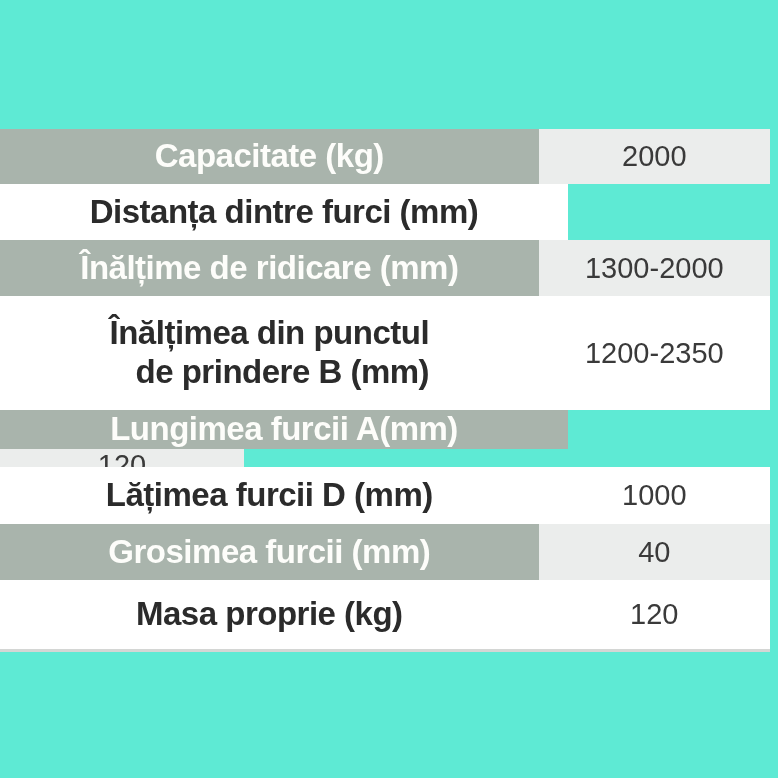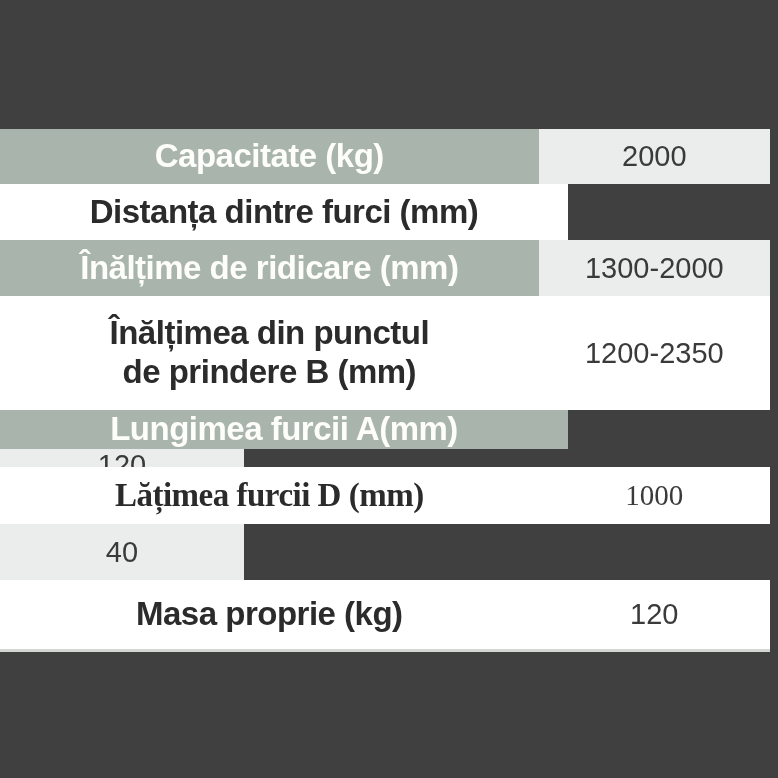--- a/index.html
+++ b/index.html
@@ -8,21 +8,21 @@
     background: #ffffff;
     width: 778px;
     height: 778px;
     font-family: "Liberation Sans", sans-serif;
     overflow: hidden;
   }
   .canvas {
     position: relative;
     width: 778px;
     height: 778px;
-    background: #404040;
+    background: #5eead4;
   }
   .spec-table {
     position: absolute;
     top: 129px;
     left: 0;
     width: 770px;
     border-bottom: 3px solid #d4d6d4;
   }
   .row {
     display: flex;
@@ -54,31 +54,32 @@
   .row.accent .cell-label {
     background: #a9b4ac;
     color: #fdfdfa;
   }
   .row.accent .cell-value {
     background: #ebedec;
   }
   .row.plain .cell-label {
     background: #ffffff;
     color: #2b2b2b;
+    text-align: right;
   }
   .row.plain .cell-value {
     background: #ffffff;
   }
   
   .r0 { height: 55px; }
   .r1 { height: 56px; }
   .r2 { height: 56px; }
   .r3 { height: 114px; }
   .r4 { height: 57px; flex-direction: column; }
-  .r5 { height: 57px; font-family: Liberation Serif, serif; }
+  .r5 { height: 57px; }
   .r6 { height: 56px; }
   .r7 { height: 69px; }
 </style>
 </head>
 <body>
 
 <div class="canvas">
   <div class="spec-table">
 
     <div class="row accent r0">
@@ -105,20 +106,21 @@
       <div class="cell-label">Lungimea furcii A(mm)</div>
       <div class="cell-value">120</div>
     </div>
 
     <div class="row plain r5">
       <div class="cell-label">Lățimea furcii D (mm)</div>
       <div class="cell-value">1000</div>
     </div>
 
     <div class="row accent r6">
+      <div class="cell-label">Grosimea furcii (mm)</div>
       <div class="cell-value">40</div>
     </div>
 
     <div class="row plain r7">
       <div class="cell-label">Masa proprie (kg)</div>
       <div class="cell-value">120</div>
     </div>
 
   </div>
 </div>

